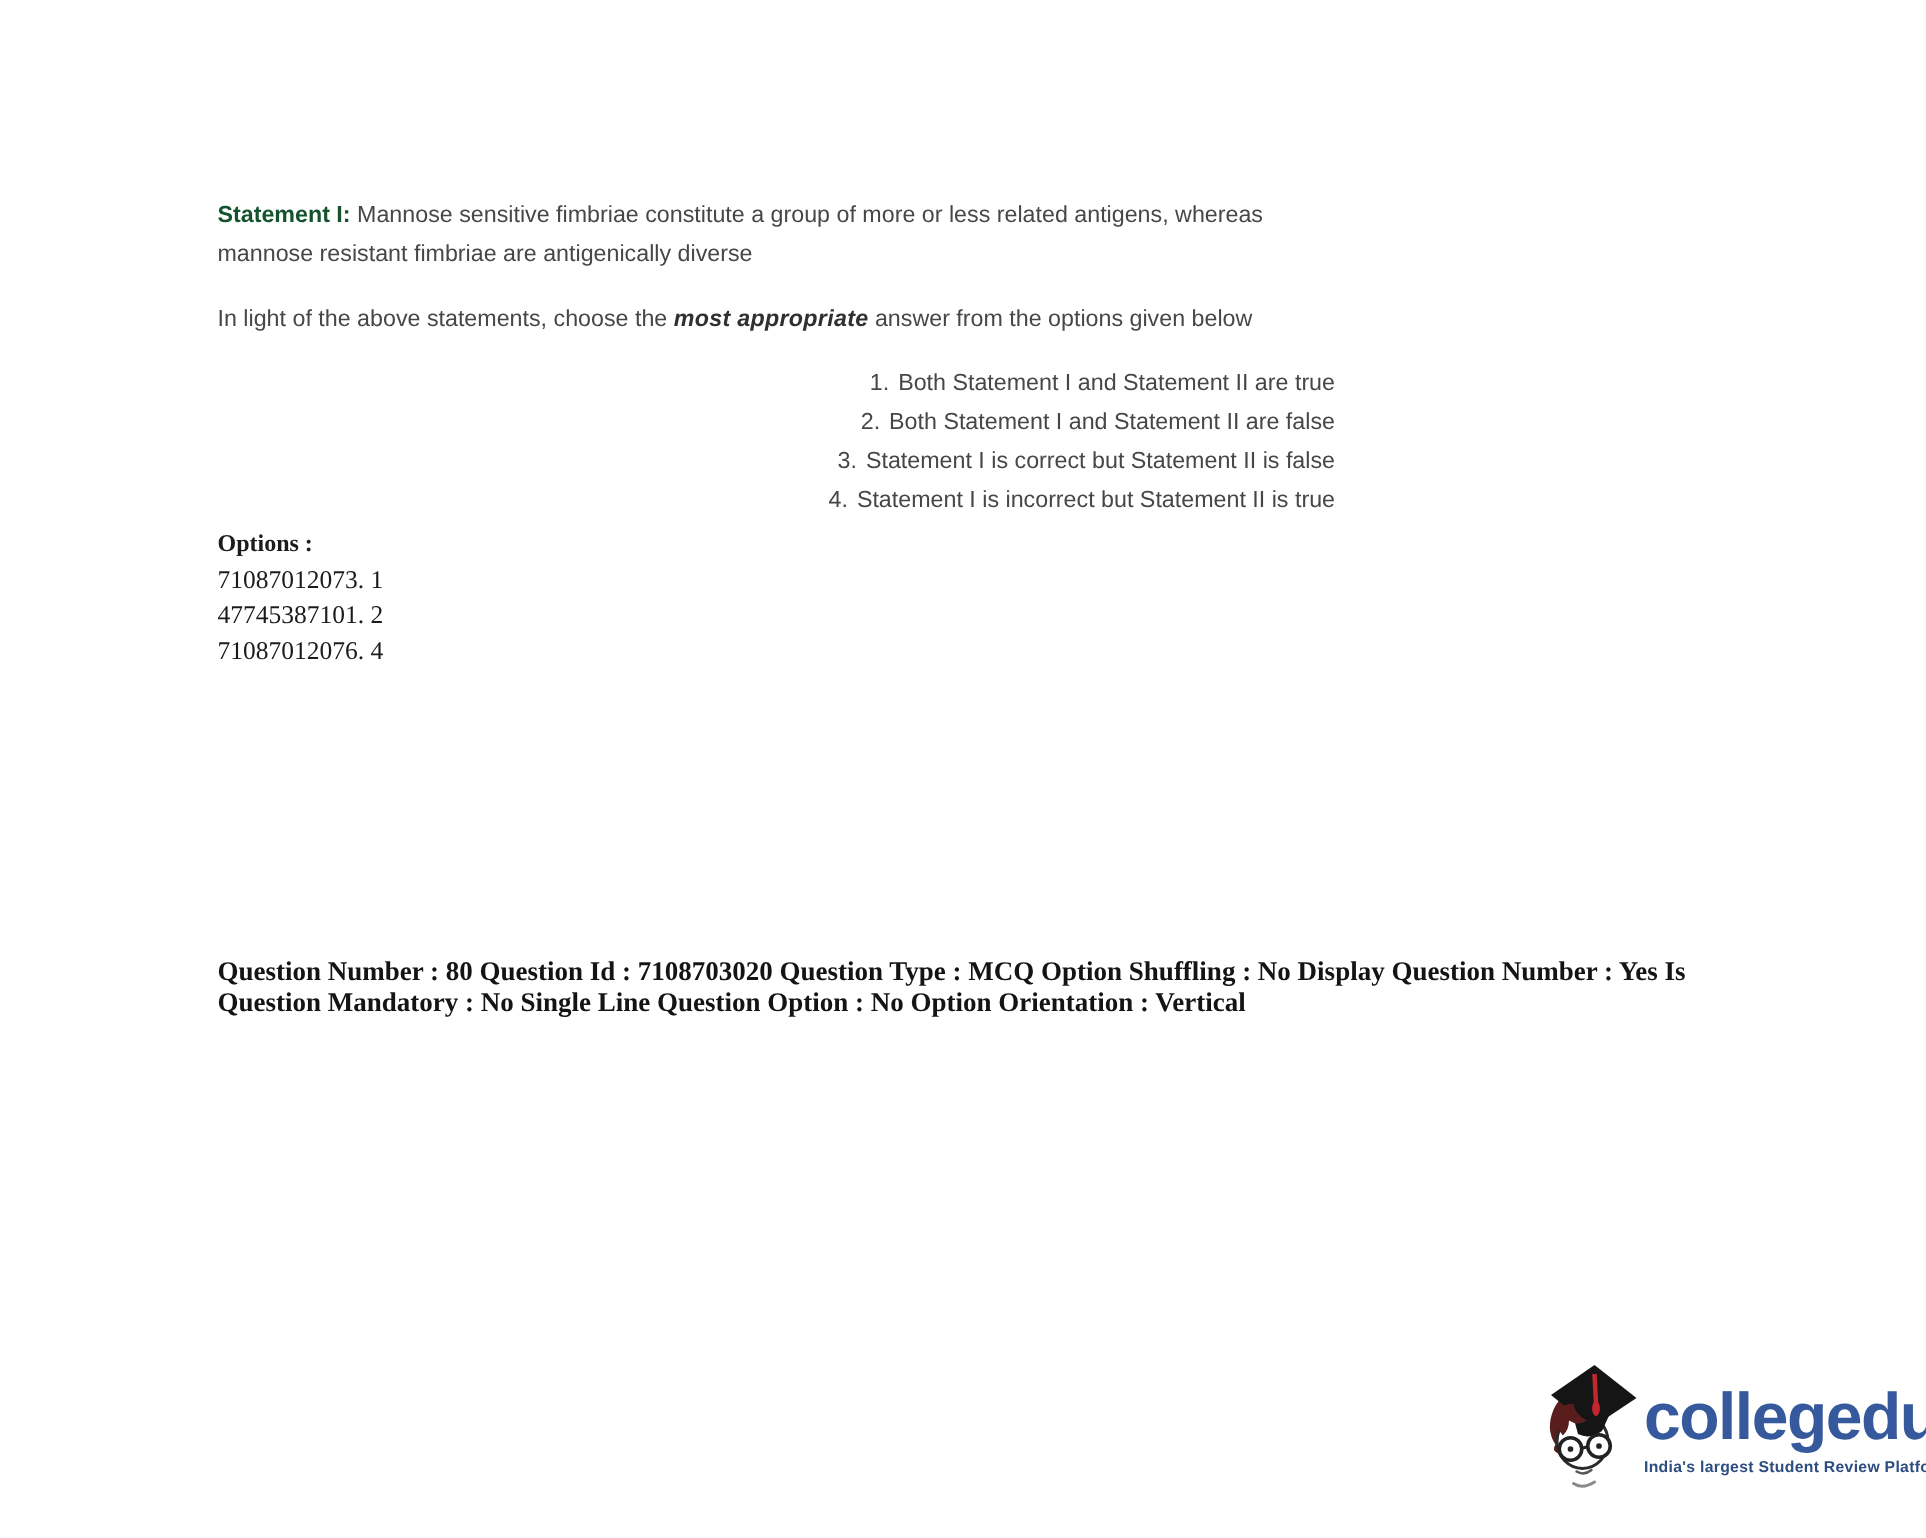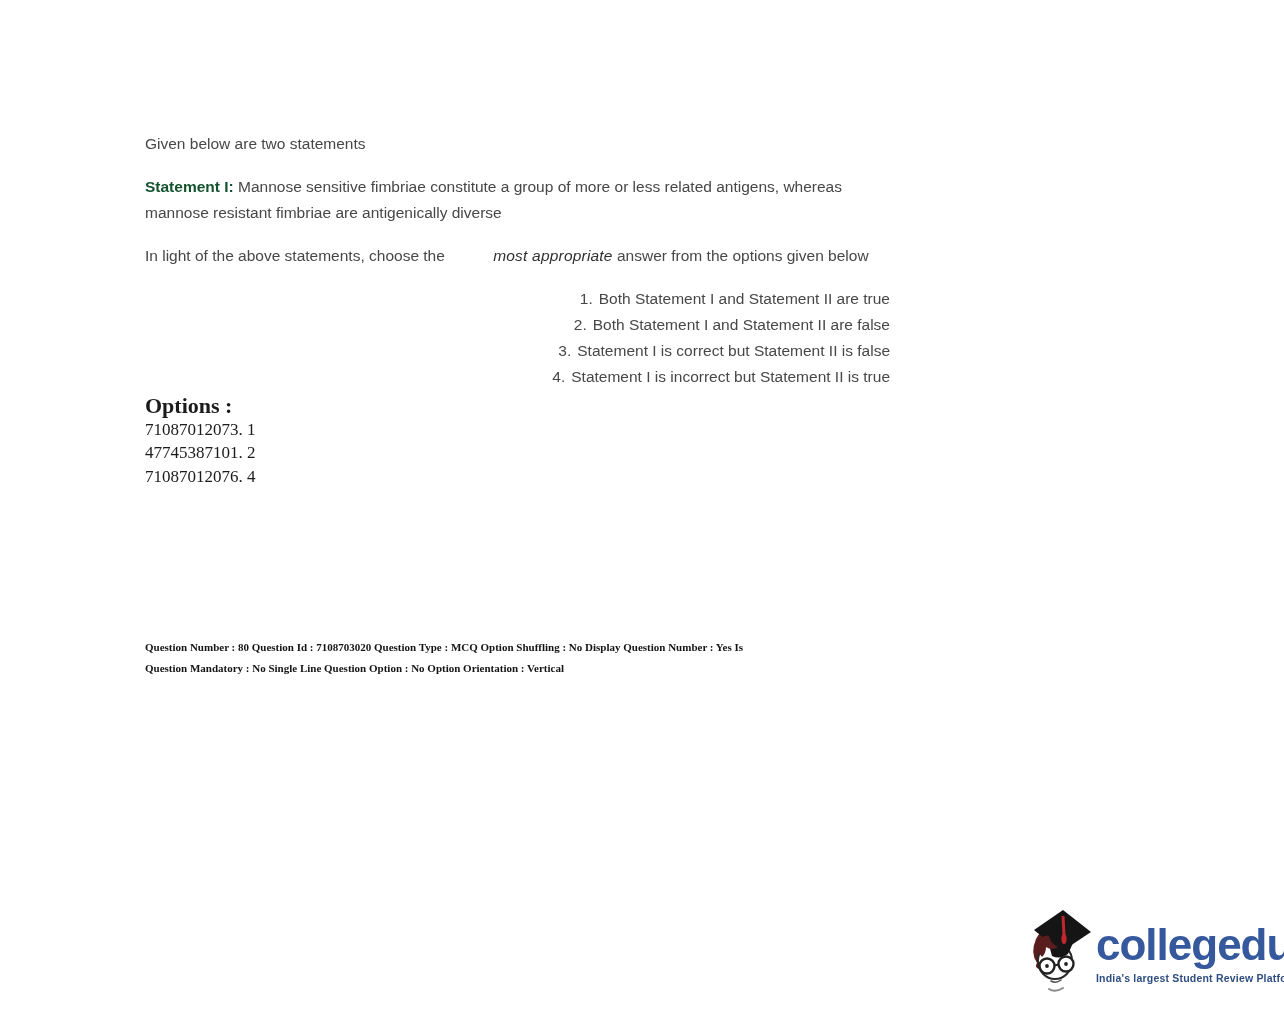--- a/index.html
+++ b/index.html
@@ -15,36 +15,36 @@
     background:#ffffff;
   }
   
   .content {
     position:absolute; left:145px; top:131px; width:745px;
     color:#474747; font-size:15.5px; line-height:26px;
     font-family:"Liberation Sans", sans-serif;
   }
   .para { margin-bottom:17px; }
   .stmt-label { font-weight:bold; color:#14532d; }
-  .em-bi { font-weight:normal; font-style:italic; color:#303030; letter-spacing:0.2px;margin-left:44px; }
+  .em-bi { font-weight:bold; font-style:italic; color:#303030; letter-spacing:0.2px; }
   .choices { margin-left:6px; margin-bottom:4px; }
   .choice { white-space:nowrap;text-align:right; }
   .choice-number { margin-right:6px; }
   
   .options-block {
     font-family:"Liberation Serif", serif;
     color:#1b1b1b; font-size:17px; line-height:23.5px;
   }
-  .options-heading { font-weight:bold; font-size:22px; }
+  .options-heading { font-weight:bold; font-size:16px; }
   
   .metadata {
     position:absolute; left:145px; top:637px; width:1000px;
     font-family:"Liberation Serif", serif;
     font-weight:bold; color:#141414;
-    font-size:11px; line-height:20.5px;
+    font-size:18px; line-height:20.5px;
   }
   .meta-line { white-space:nowrap; }
   .meta-line-last { margin-top:4px; }
   
   .logo {
     position:absolute; left:1022px; top:903px;
     display:flex; align-items:flex-start;
   }
   .mascot { width:72px; height:92px; flex:0 0 auto; }
   .logo-text { margin-left:2px; margin-top:20px; }
@@ -62,21 +62,20 @@
     margin-top:5px; letter-spacing:0.2px; white-space:nowrap;
   }
 </style>
 </head>
 <body>
 
 <div class="page">
 
   <div class="content">
 
-    <p class="para">Given below are two statements</p>
 
     <p class="para"><span class="stmt-label">Statement I:</span><span> Mannose sensitive fimbriae constitute a group of more or less related antigens, whereas mannose resistant fimbriae are antigenically diverse</span></p>
 
 
     <p class="para"><span>In light of the above statements, choose the </span><span class="em-bi">most appropriate</span><span> answer from the options given below</span></p>
 
     <div class="choices">
       <div class="choice"><span class="choice-number">1.</span><span>Both Statement I and Statement II are true</span></div>
       <div class="choice"><span class="choice-number">2.</span><span>Both Statement I and Statement II are false</span></div>
       <div class="choice"><span class="choice-number">3.</span><span>Statement I is correct but Statement II is false</span></div>

